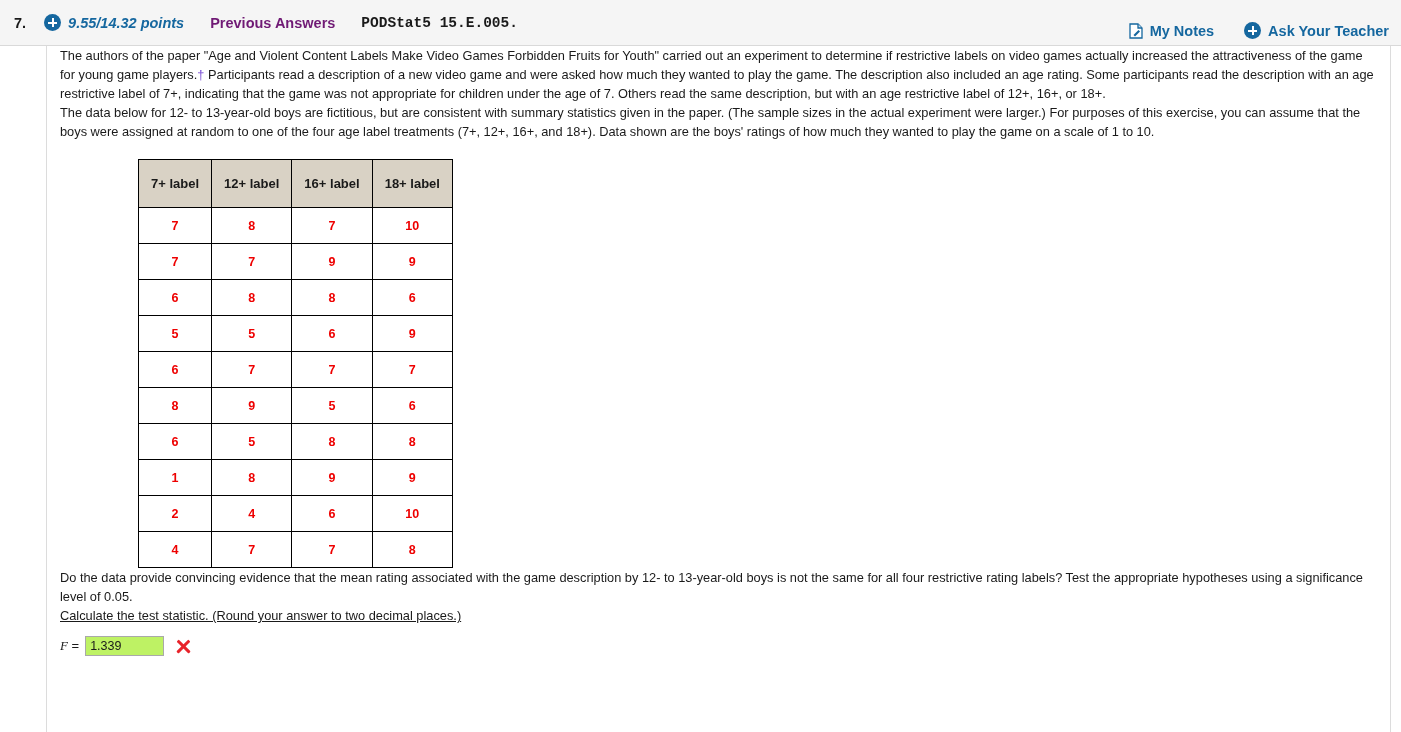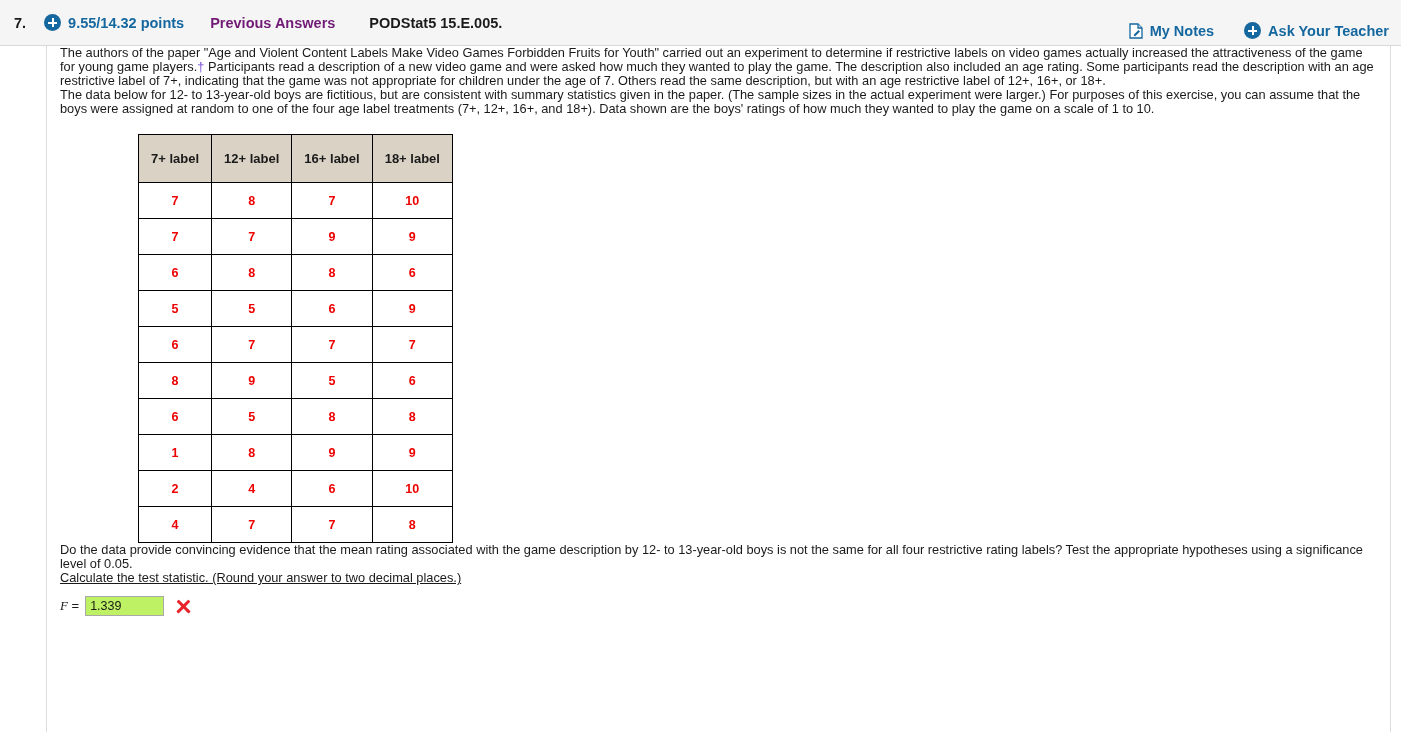--- a/index.html
+++ b/index.html
@@ -23,21 +23,21 @@
     align-items: center;
     padding: 0 12px 0 14px;
   }
   .qnum {
     font-size: 14.5px;
     font-weight: bold;
     color: #1a1a1a;
     margin-right: 18px;
     letter-spacing: 0;
   }
-  .hgroup { display: flex; align-items: center; }
+  .hgroup { display: flex; align-items: center; font-style: italic; }
   .plus-icon {
     width: 17px; height: 17px;
     border-radius: 50%;
     background: #1b6ca8;
     background: #15679f;
     position: relative;
     display: inline-block;
     margin-right: 7px;
     flex: 0 0 auto;
   }
@@ -60,22 +60,23 @@
     font-weight: bold;
     color: #701a75;
     margin-left: 26px;
     white-space: nowrap;
     cursor: pointer;
   }
   .booktag {
     font-size: 14.5px;
     font-weight: bold;
     color: #1a1a1a;
-    margin-left: 34px;
-    white-space: nowrap;
+    margin-left: 26px;
+    white-space: nowrap;
+    font-family: Liberation Mono, monospace;
   }
   .header-right {
     margin-left: auto;
     display: flex;
     align-items: center;
     margin-top: 16px;
   }
   .notes-link, .ask-link {
     display: flex;
     align-items: center;
@@ -109,21 +110,21 @@
     position: absolute;
     left: 60px;
     top: 0;
     right: 12px;
   }
 
   p.para {
     margin: 0;
     padding: 0;
     font-size: 12.8px;
-    line-height: 14px;
+    line-height: 19px;
     color: #1a1a1a;
     text-align: left;
   }
   .p1 { margin-top: 9px; }
   .p2 { margin-top: 16px; }
   .dagger { color: #7a4fd6; }
 
   
   .table-wrap { margin-top: 18px; padding-left: 78px; }
   table.data {

